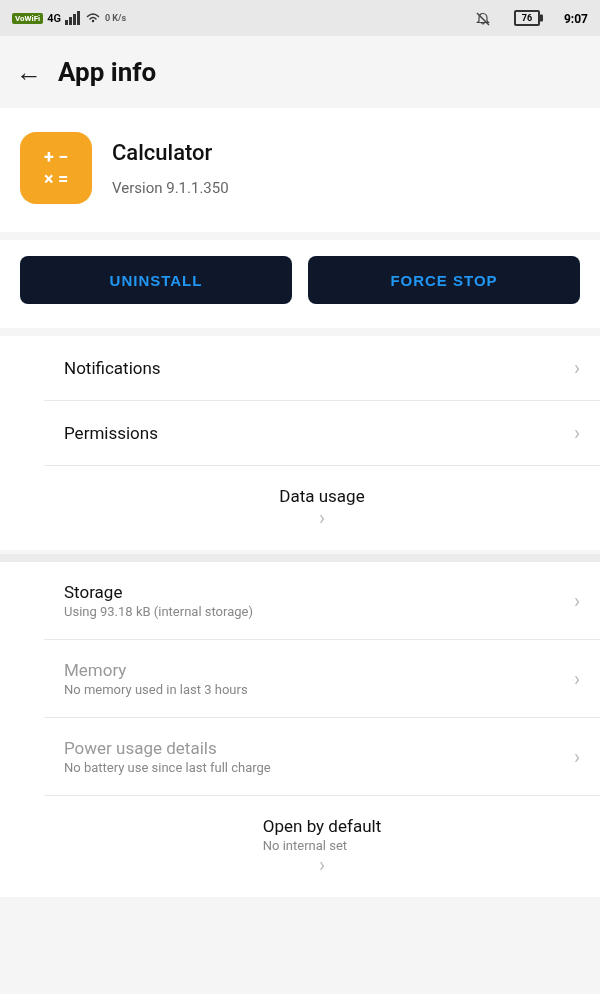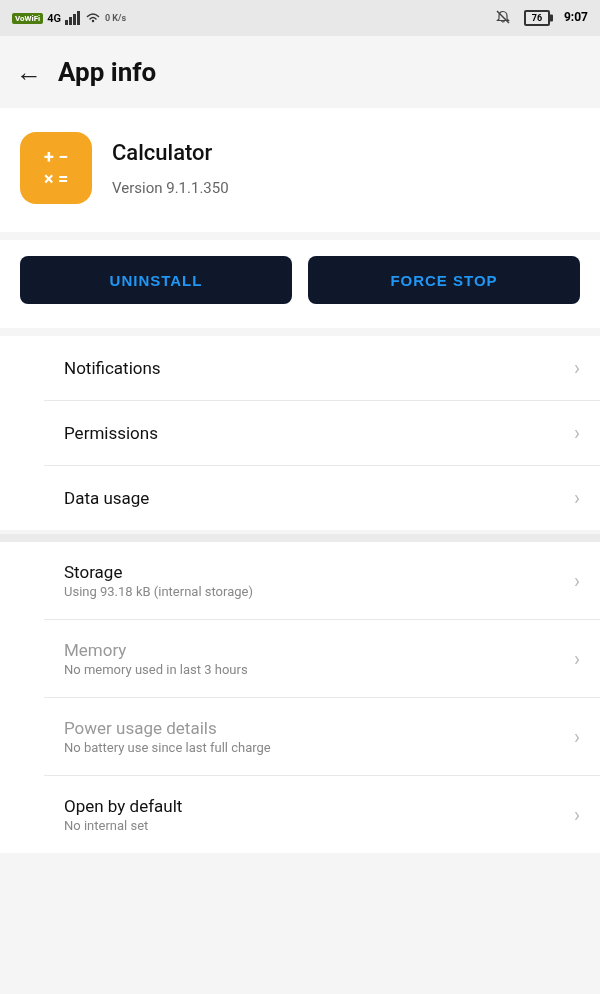--- a/index.html
+++ b/index.html
@@ -30,22 +30,22 @@
 
     .status-left {
       display: flex;
       align-items: center;
       gap: 4px;
       font-size: 11px;
     }
 
     .status-right {
       display: flex;
-      align-items: flex-start;
-      gap: 14px;
+      align-items: flex-end;
+      gap: 24px;
       font-size: 12px;
       font-weight: 700;
     }
 
     .battery-icon {
       display: inline-flex;
       align-items: center;
       border: 2px solid #333;
       border-radius: 2px;
       padding: 1px 2px;
@@ -178,20 +178,21 @@
       justify-content: space-between;
       padding: 20px 20px;
       border-bottom: 1px solid #e8e8e8;
       cursor: pointer;
       min-height: 64px;
       margin-left: 44px;
     }
 
     .menu-item:last-child {
       border-bottom: none;
+      flex-direction: column;
     }
 
     .menu-item-content {}
 
     .menu-item-title {
       font-size: 17px;
       color: #111;
       font-weight: 400;
     }
 

